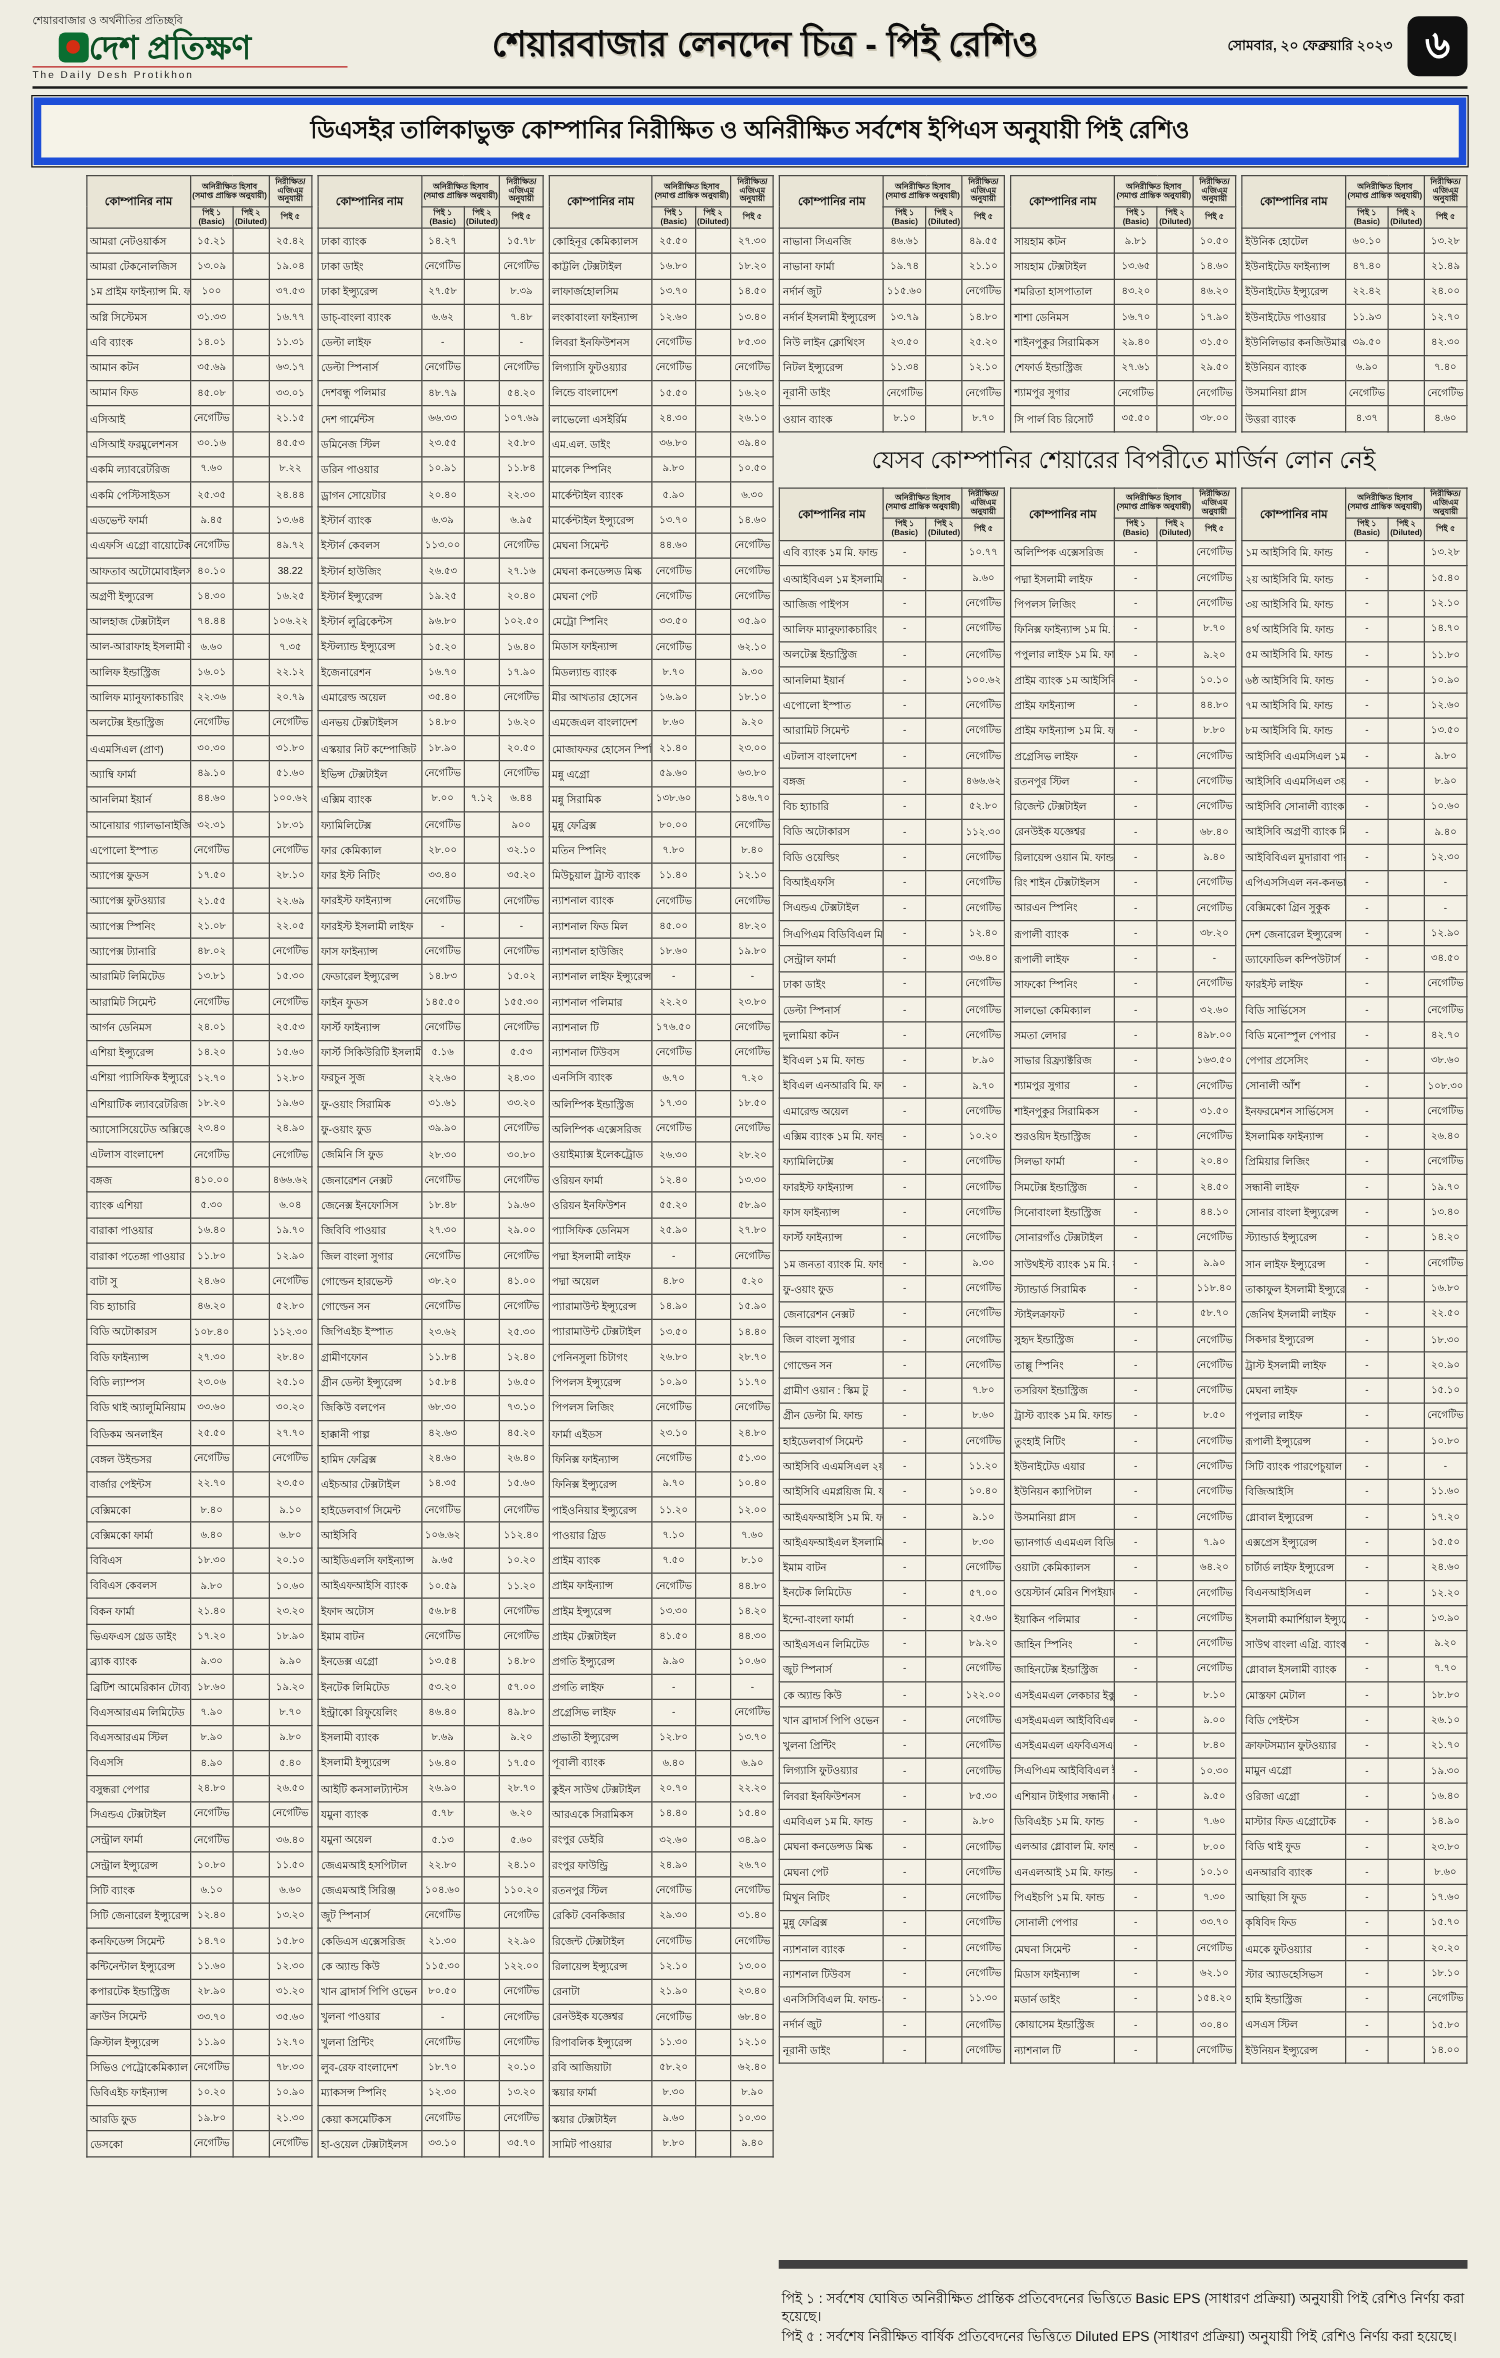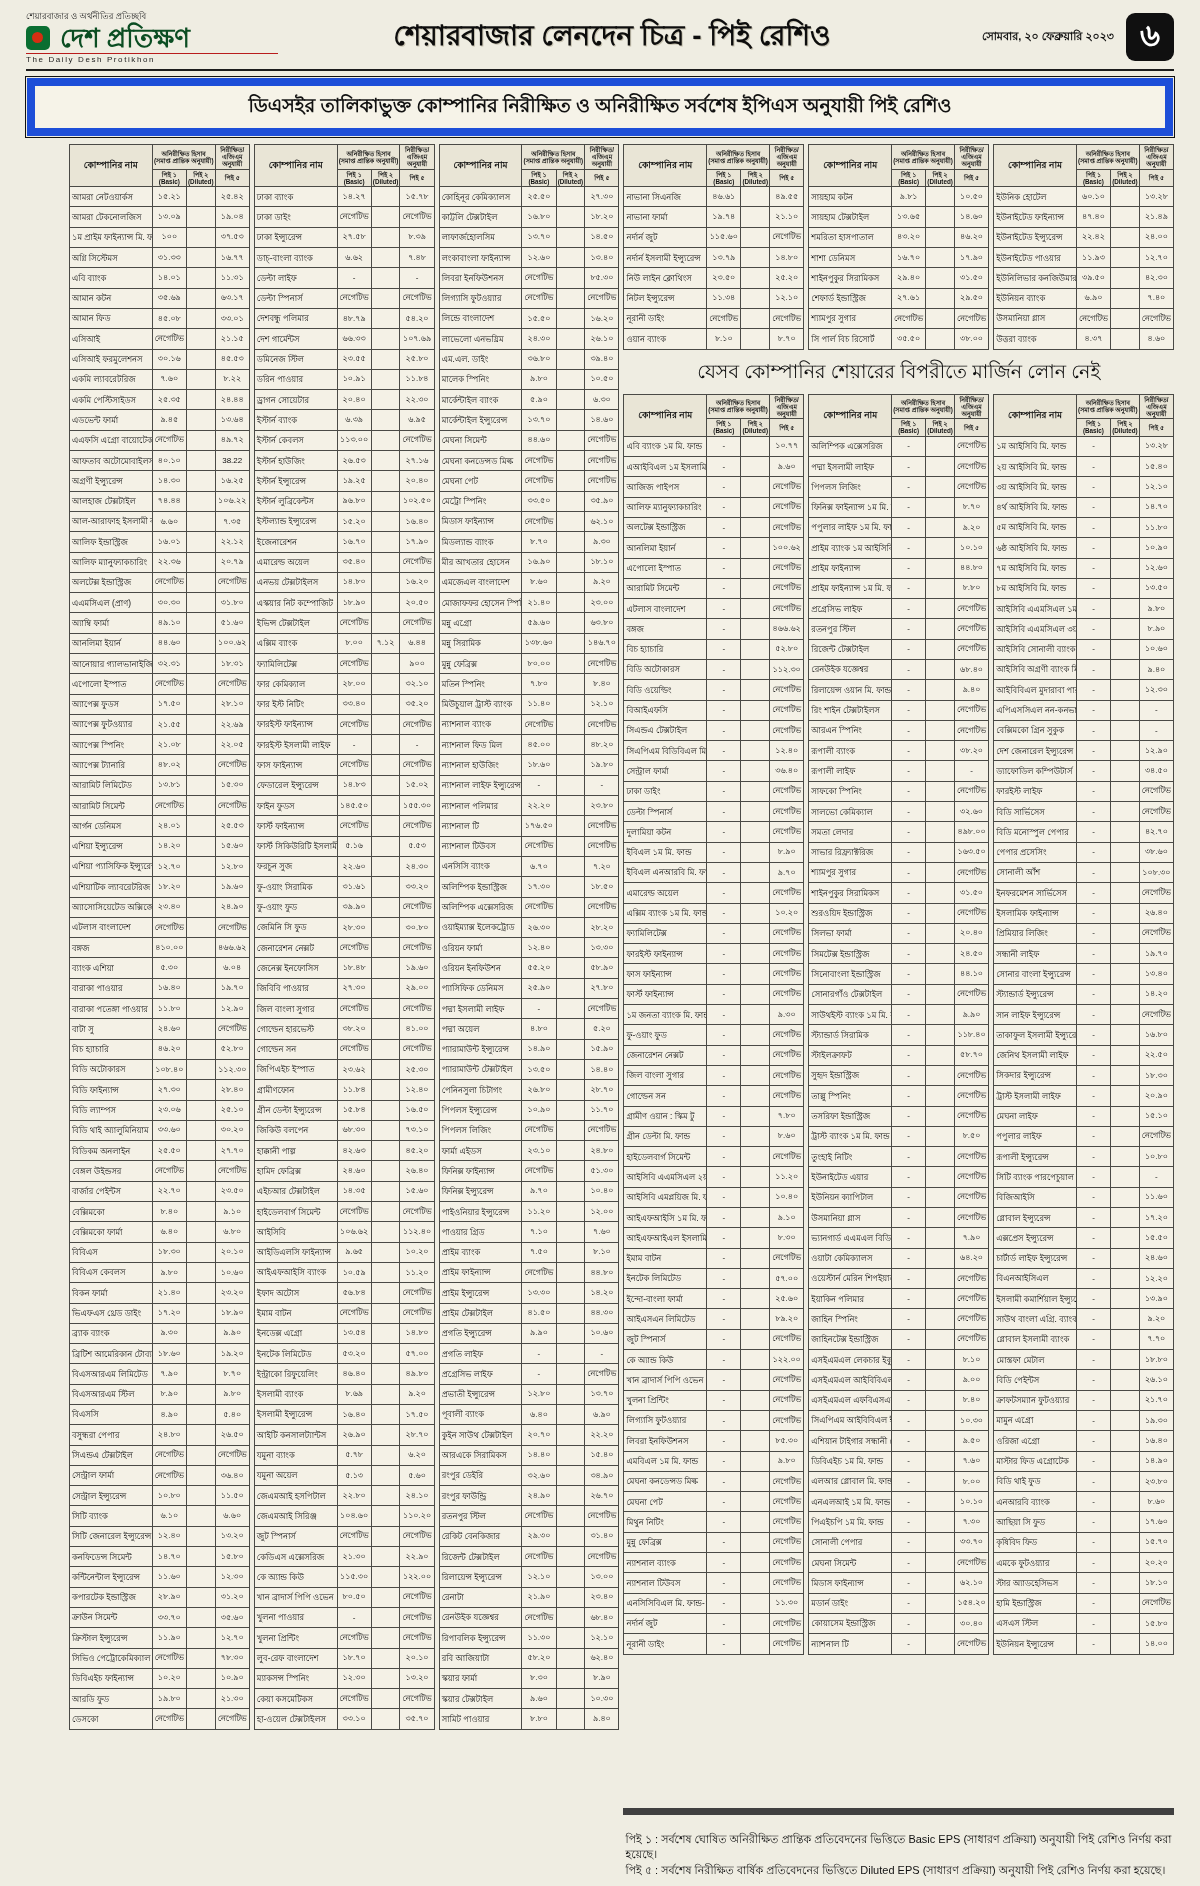--- a/index.html
+++ b/index.html
@@ -8,31 +8,31 @@
     background:#efede2;
     font-family:"Liberation Sans","DejaVu Sans",sans-serif;
     color:#111;overflow:hidden;
   }
   .page{box-sizing:border-box;height:100%;padding:8px 26px 6px;display:flex;flex-direction:column;}
 
   
   .masthead{display:flex;align-items:center;gap:12px;padding:2px 0 5px;border-bottom:2px solid #1c1c1c;justify-content:space-between;}
   .brand-block{width:252px;flex:0 0 auto;}
   .tagline{font-size:8.5px;color:#222;margin-bottom:1px;}
-  .brand-row{display:flex;align-items:center;gap:10px;}
+  .brand-row{display:flex;align-items:center;gap:0;margin-left:21px;}
   .flag-icon{width:24px;height:24px;background:#0a6e31;border-radius:5px;position:relative;flex:0 0 auto;}
   .flag-icon::after{content:"";position:absolute;left:6px;top:6px;width:11px;height:11px;border-radius:50%;background:#d42e12;}
   .brand-name{font-size:26px;font-weight:bold;color:#0b4d22;line-height:1;}
   .brand-sub{font-size:8px;letter-spacing:1.6px;color:#222;margin-top:2px;border-top:1px solid #b91c1c;padding-top:1px;}
   .mast-headline{flex:1;text-align:center;font-size:28px;font-weight:bold;color:#0d0d0d;text-shadow:1px 1px 0 #c9c4b2;}
   .mast-date{width:168px;flex:0 0 auto;text-align:right;font-size:11px;font-weight:bold;}
   .page-no-box{width:48px;height:48px;flex:0 0 auto;background:#101010;color:#fff;border-radius:9px;display:flex;align-items:center;justify-content:center;font-size:31px;font-weight:bold;}
 
   
-  .title-bar{border:8px solid #1d4ed8;box-shadow:0 0 0 1px #efede2,0 0 0 2px #111;margin:7px 1px 6px;padding:5px 0;text-align:center;font-size:19px;font-weight:bold;background:#f6f3e8;}
+  .title-bar{border:6px solid #1d4ed8;box-shadow:0 0 0 1px #efede2,0 0 0 2px #111;margin:7px 1px 6px;padding:5px 0;text-align:center;font-size:19px;font-weight:bold;background:#f6f3e8;}
 
   
   .content{flex:1;display:grid;grid-template-columns:repeat(6,1fr);gap:4px;align-items:start;padding-top:2px;margin-left:43px;}
   .right-region{grid-column:span 3;display:flex;flex-direction:column;height:100%;}
   .top-tables{display:grid;grid-template-columns:repeat(3,1fr);gap:4px;}
   .margin-headline{text-align:center;font-weight:normal;font-size:19px;padding:7px 0 5px;}
   .margin-tables{display:grid;grid-template-columns:repeat(3,1fr);gap:4px;}
   .footnotes{margin-top:auto;padding:17px 2px 2px;font-size:11px;line-height:1.4;border-top:7px solid #404040;}
 
   
@@ -1089,21 +1089,21 @@
               <td class="val"></td>
               <td class="val">নেগেটিভ</td>
             </tr>
             <tr>
               <td class="name">লিন্ডে বাংলাদেশ</td>
               <td class="val">১৫.৫০</td>
               <td class="val"></td>
               <td class="val">১৬.২০</td>
             </tr>
             <tr>
-              <td class="name">লাভেলো এনভয্রিম</td>
+              <td class="name">লাভেলো এসইর্রিম</td>
               <td class="val">২৪.৩০</td>
               <td class="val"></td>
               <td class="val">২৬.১০</td>
             </tr>
             <tr>
               <td class="name">এম.এল. ডাইং</td>
               <td class="val">৩৬.৮০</td>
               <td class="val"></td>
               <td class="val">৩৯.৪০</td>
             </tr>

